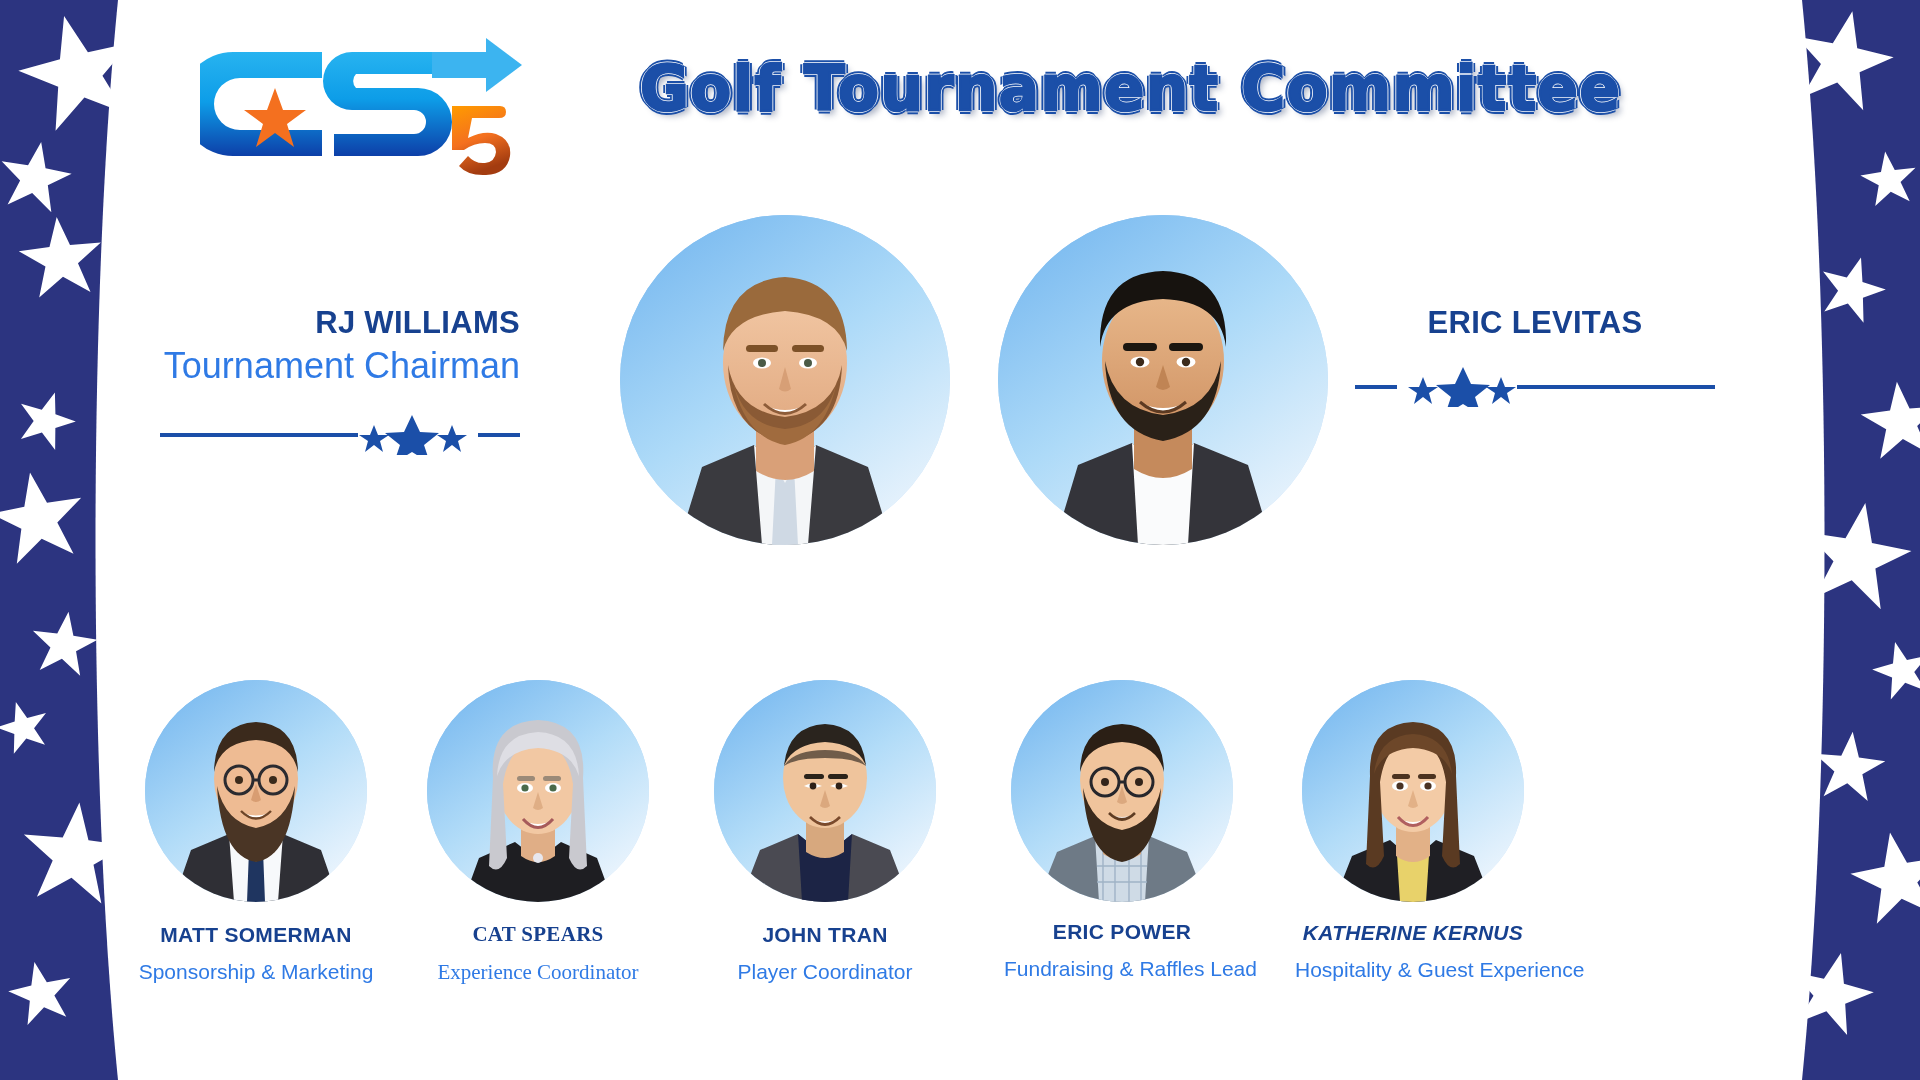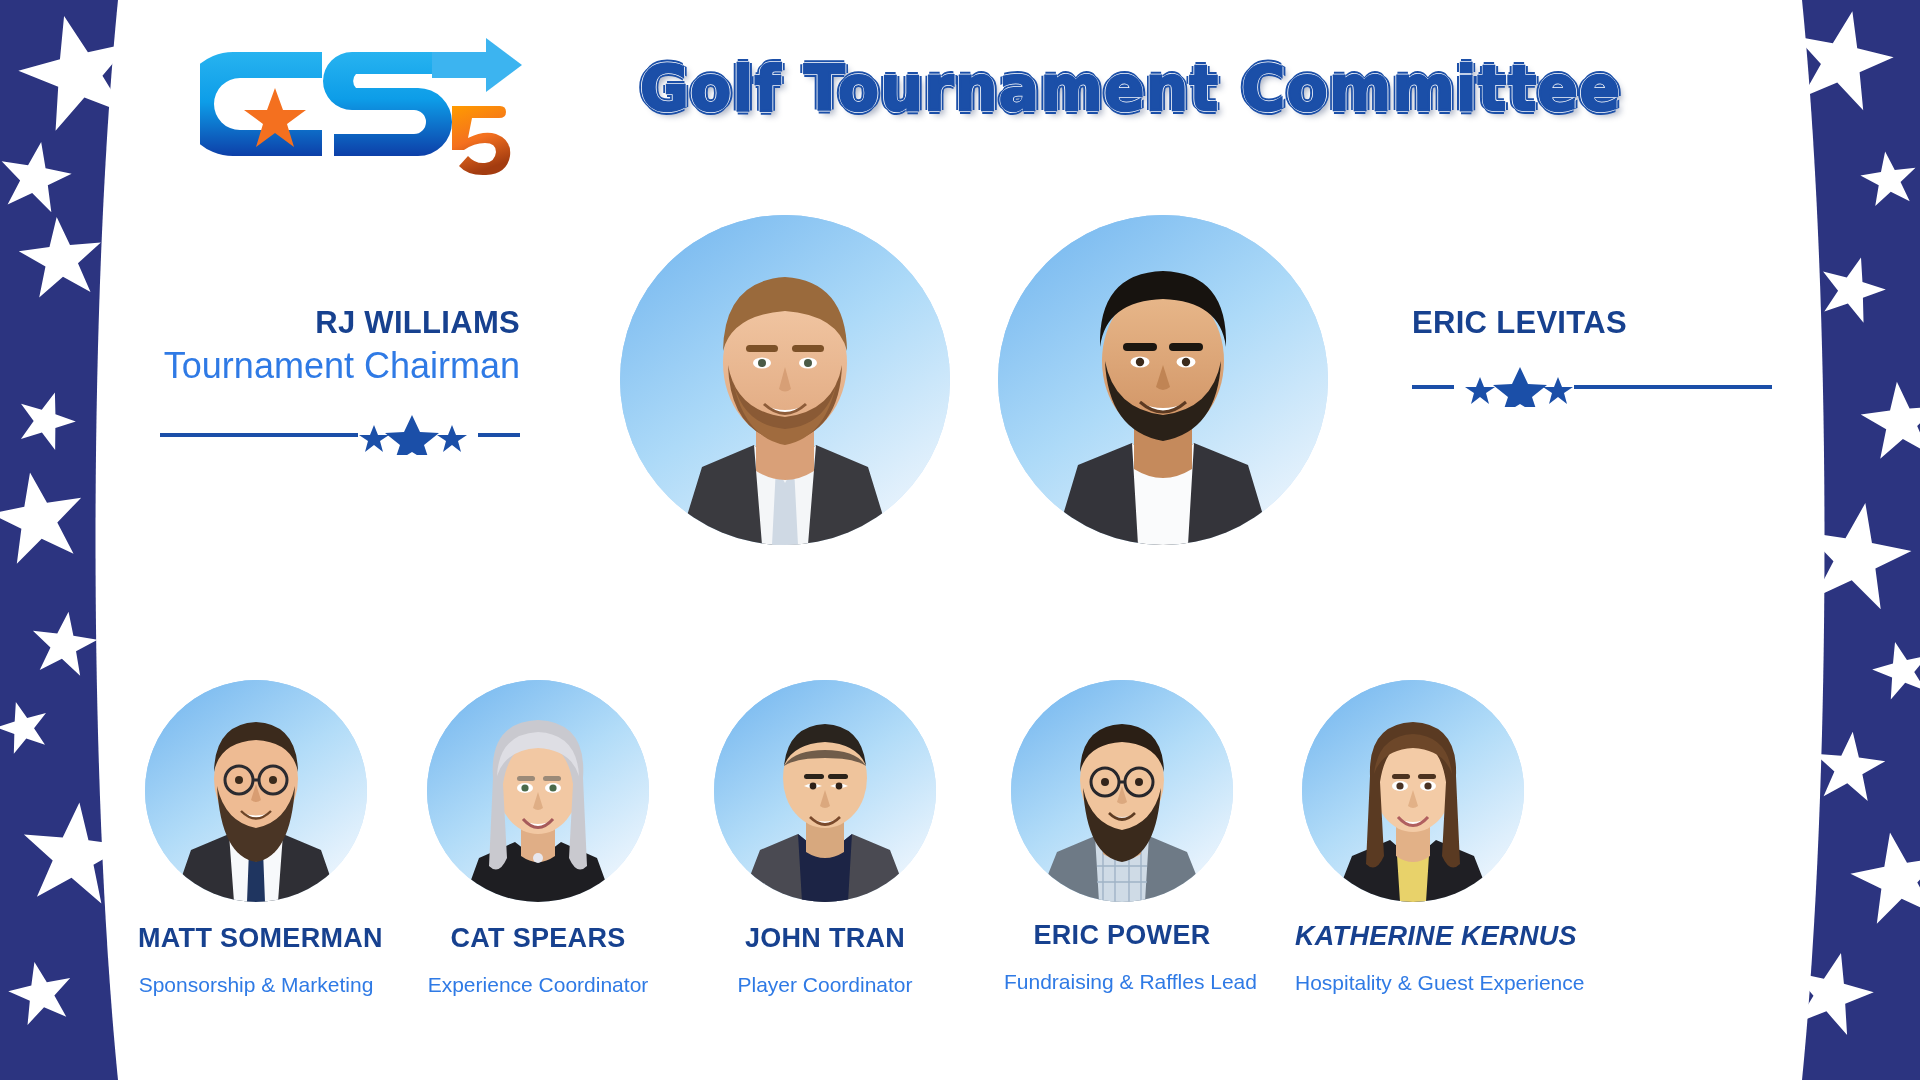--- a/index.html
+++ b/index.html
@@ -52,21 +52,21 @@
     position:absolute; top:0; width:330px; height:330px; border-radius:50%;
     overflow:hidden;
     background:linear-gradient(150deg,#7ab8ef 0%,#a8d2f5 45%,#dbeafb 100%);
   }
   .leader-photo .face{ position:absolute; inset:0; }
   #photo-chairman{ left:620px; }
   #photo-cochairman{ left:998px; }
 
   .leader-label{ position:absolute; top:90px; width:360px; }
   #label-chairman{ left:160px; text-align:right; }
-  #label-cochairman{ left:1412px; text-align:left; }
+  #label-cochairman{ left:1355px; text-align:center; }
 
   .leader-name{
     font-size:31px; font-weight:700; color:#17418f;
     letter-spacing:.3px; line-height:1.15; white-space:nowrap;
   }
   .leader-role{
     font-size:36px; font-weight:400; color:#2f7ae5;
     line-height:1.3; margin-top:2px; white-space:nowrap;
   }
   .divider{ margin-top:26px; width:360px; height:40px; }
@@ -79,29 +79,29 @@
   .member{
     position:absolute; top:0; width:236px; text-align:center;
   }
   .member-photo{
     width:222px; height:222px; border-radius:50%; margin:0 auto;
     overflow:hidden; position:relative;
     background:linear-gradient(150deg,#7ab8ef 0%,#a8d2f5 45%,#e3effb 100%);
   }
   .member-photo .face{ position:absolute; inset:0; }
   .member-name{
-    margin-top:20px; font-size:27px; font-weight:700; color:#17418f;
+    margin-top:20px; font-size:21px; font-weight:700; color:#17418f;
     letter-spacing:.3px; line-height:1.2; white-space:nowrap;
   }
   .member-role{
     font-size:21px; font-weight:400; color:#2f7ae5;
-    line-height:1.25; margin-top:18px; white-space:nowrap;
+    line-height:1.25; margin-top:12px; white-space:nowrap;
   }
   #member-0{ left:138px; }
-  #member-1{ left:420px; }
+  #member-1{ left:420px;font-family:Liberation Serif, serif; }
   #member-2{ left:707px; }
   #member-3{ left:1004px; }  #member-3 .member-name{ margin-top:17px; }
   #member-4{ left:1295px; }  #member-4 .member-name{ margin-top:18px;font-style:italic; }
 </style>
 </head>
 <body>
 
 <div id="bg-layer">
   <svg viewBox="0 0 1920 1080" xmlns="http://www.w3.org/2000/svg">
     <defs>

